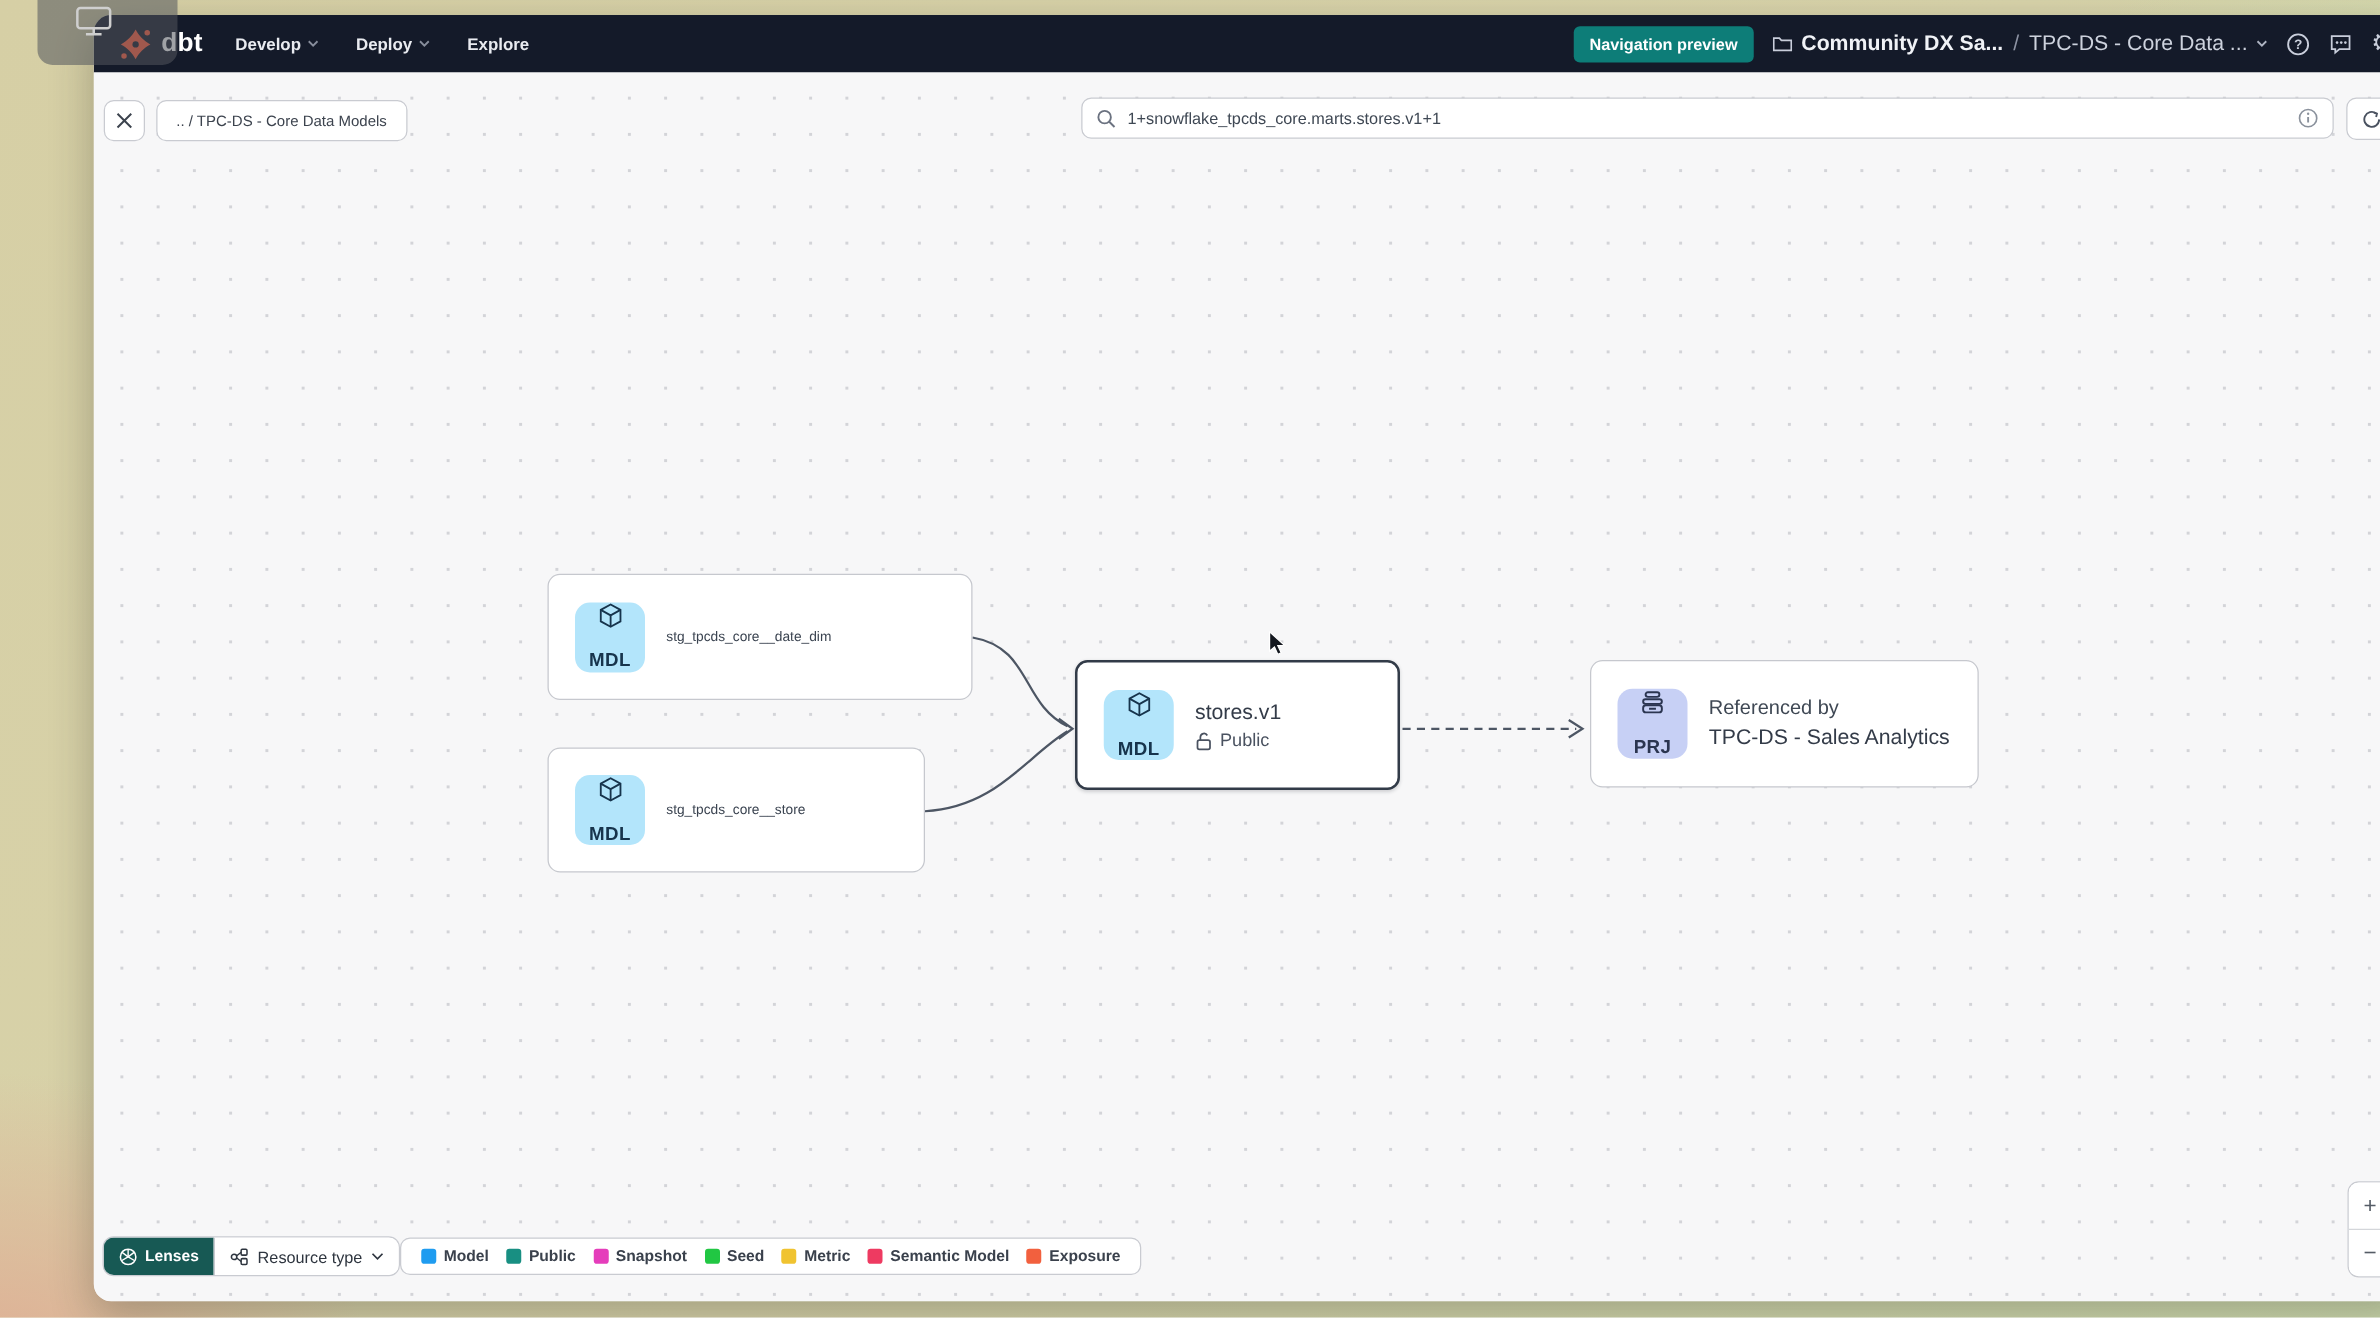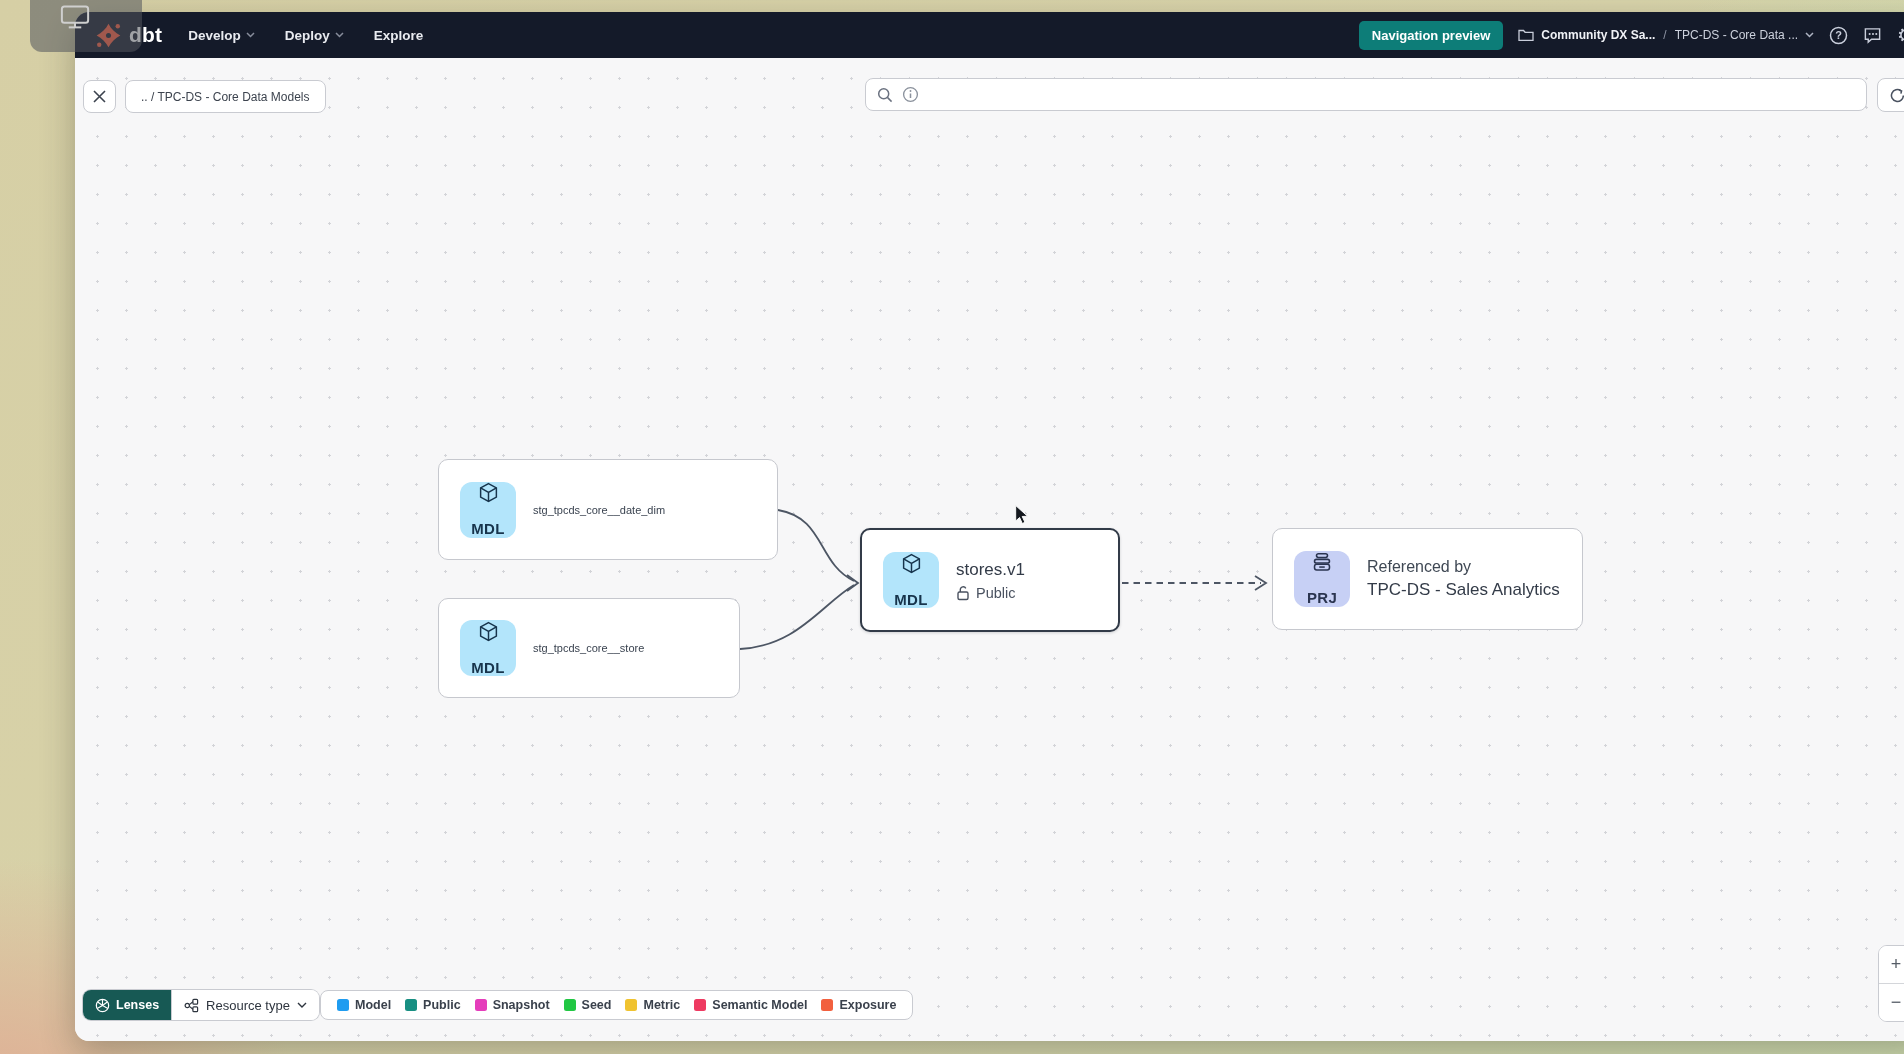--- a/index.html
+++ b/index.html
@@ -26,21 +26,21 @@
     display:flex; align-items:center; padding:0 16px 0 20px;
   }
   .logo { display:flex; align-items:center; gap:7px; margin-right:26px; }
   .logo-text { font-size:21px; font-weight:700; color:#fff; letter-spacing:.2px; }
   .nav-item { display:flex; align-items:center; gap:5px; font-size:13.5px; font-weight:700;
     color:#e9ebf0; margin-right:30px; cursor:pointer; }
   .nav-item svg { opacity:.75; }
   .nav-right { margin-left:auto; display:flex; align-items:center; gap:15px; }
   .preview-btn { background:#0d7d78; color:#fff; font-size:13px; font-weight:700;
     padding:7px 13px; border-radius:5px; border:none; cursor:pointer; }
-  .proj-switch { display:flex; align-items:center; gap:7px; font-size:12px; cursor:pointer; }
+  .proj-switch { display:flex; align-items:center; gap:7px; font-size:17px; cursor:pointer; }
   .proj-account { font-weight:700; color:#f0f2f6; }
   .proj-sep { color:#8d93a3; padding:0 1px; }
   .proj-name { color:#cdd2dd; }
   .nav-icon { color:#c9cedb; display:flex; align-items:center; cursor:pointer; }
   .gear-glyph { font-size:20px; line-height:1; color:#c9cedb; }
 
   
   .canvas {
     flex:1; position:relative; background-color:#f7f7f8;
     background-image:radial-gradient(#d3d4d8 1.2px, rgba(0,0,0,0) 1.2px);
@@ -179,20 +179,21 @@
         </svg>
     </div>
     <div class="tool crumb-pill">
       <span>.. / TPC-DS - Core Data Models</span>
     </div>
     <div class="tool searchbar">
       <svg width="16" height="16" viewBox="0 0 16 16">
           <circle cx="6.7" cy="6.7" r="5" fill="none" stroke="#6b7280" stroke-width="1.5"></circle>
           <line x1="10.4" y1="10.4" x2="14.6" y2="14.6" stroke="#6b7280" stroke-width="1.5"></line>
         </svg>
+      <input type="text" value="1+snowflake_tpcds_core.marts.stores.v1+1" style="">
       <svg width="17" height="17" viewBox="0 0 18 18">
           <circle cx="9" cy="9" r="7.3" fill="none" stroke="#8a919c" stroke-width="1.4"></circle>
           <line x1="9" y1="8" x2="9" y2="12.6" stroke="#8a919c" stroke-width="1.6"></line>
           <circle cx="9" cy="5.3" r="1" fill="#8a919c"></circle>
         </svg>
     </div>
     <div class="tool refresh-btn">
       <svg width="17" height="17" viewBox="0 0 18 18">
           <path d="M15.2 9 A6.3 6.3 0 1 1 12.6 3.9" fill="none" stroke="#4a5260" stroke-width="1.6"></path>
           <polyline points="10.6,3.2 13.3,4.2 12.6,7" fill="none" stroke="#4a5260" stroke-width="1.6"></polyline>

